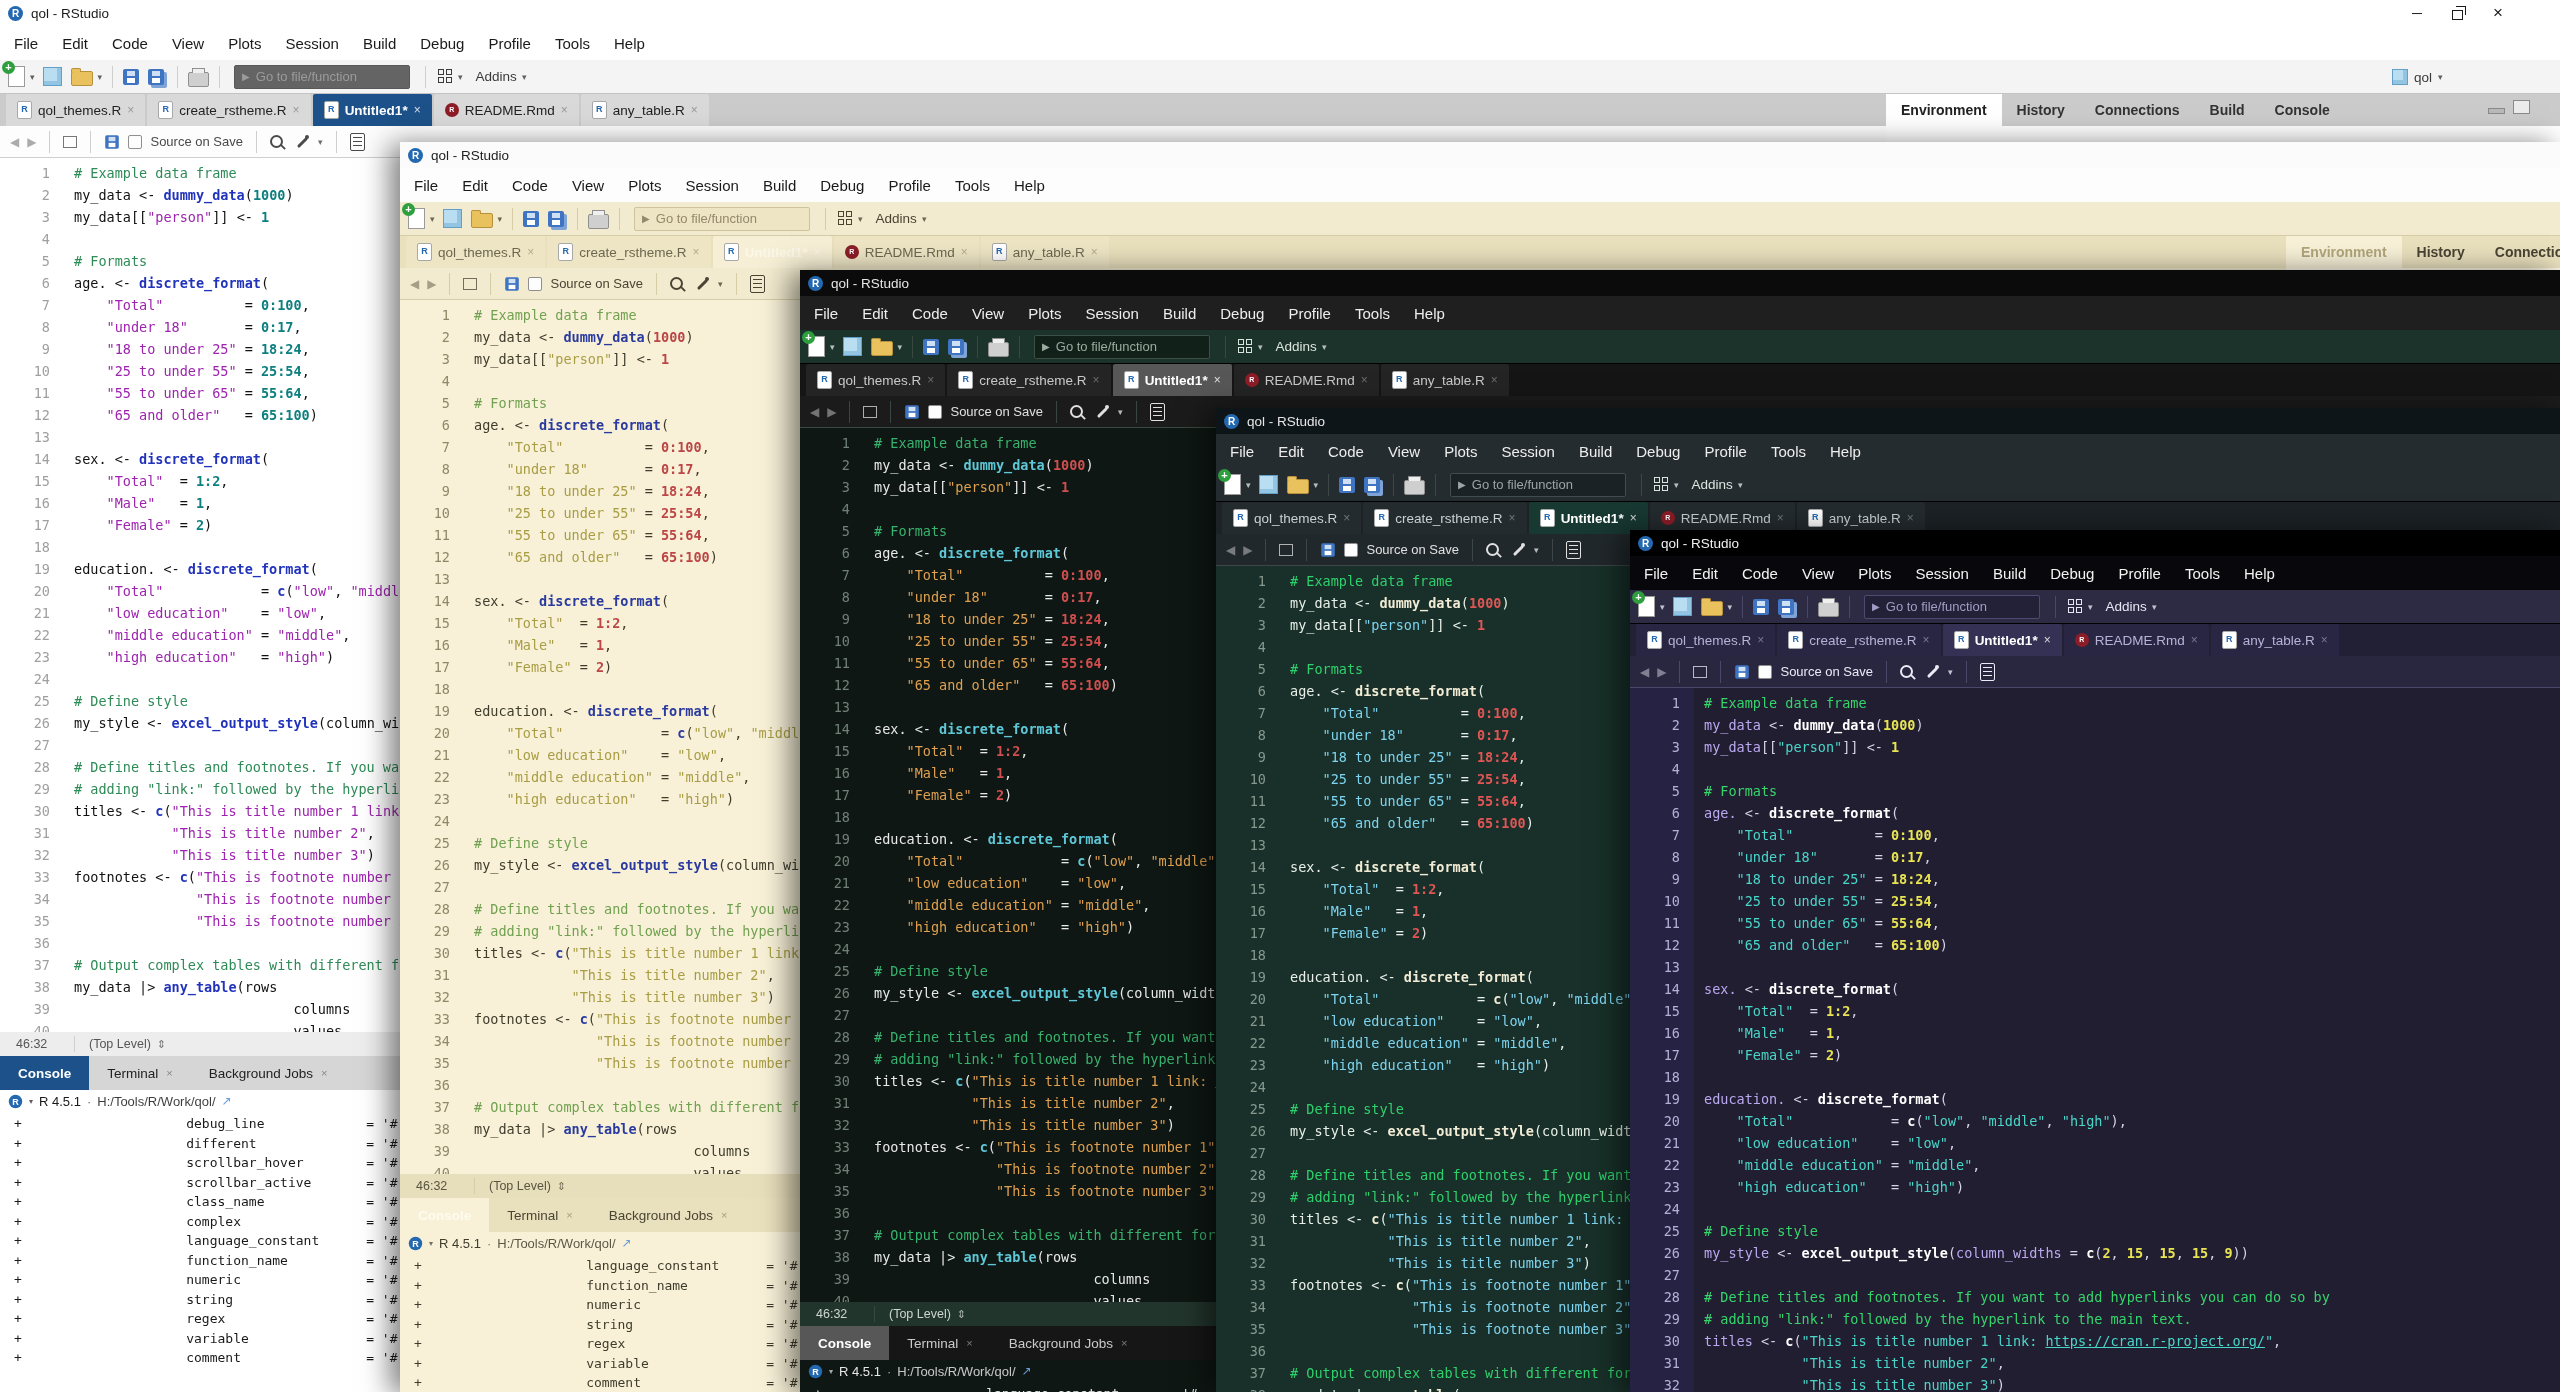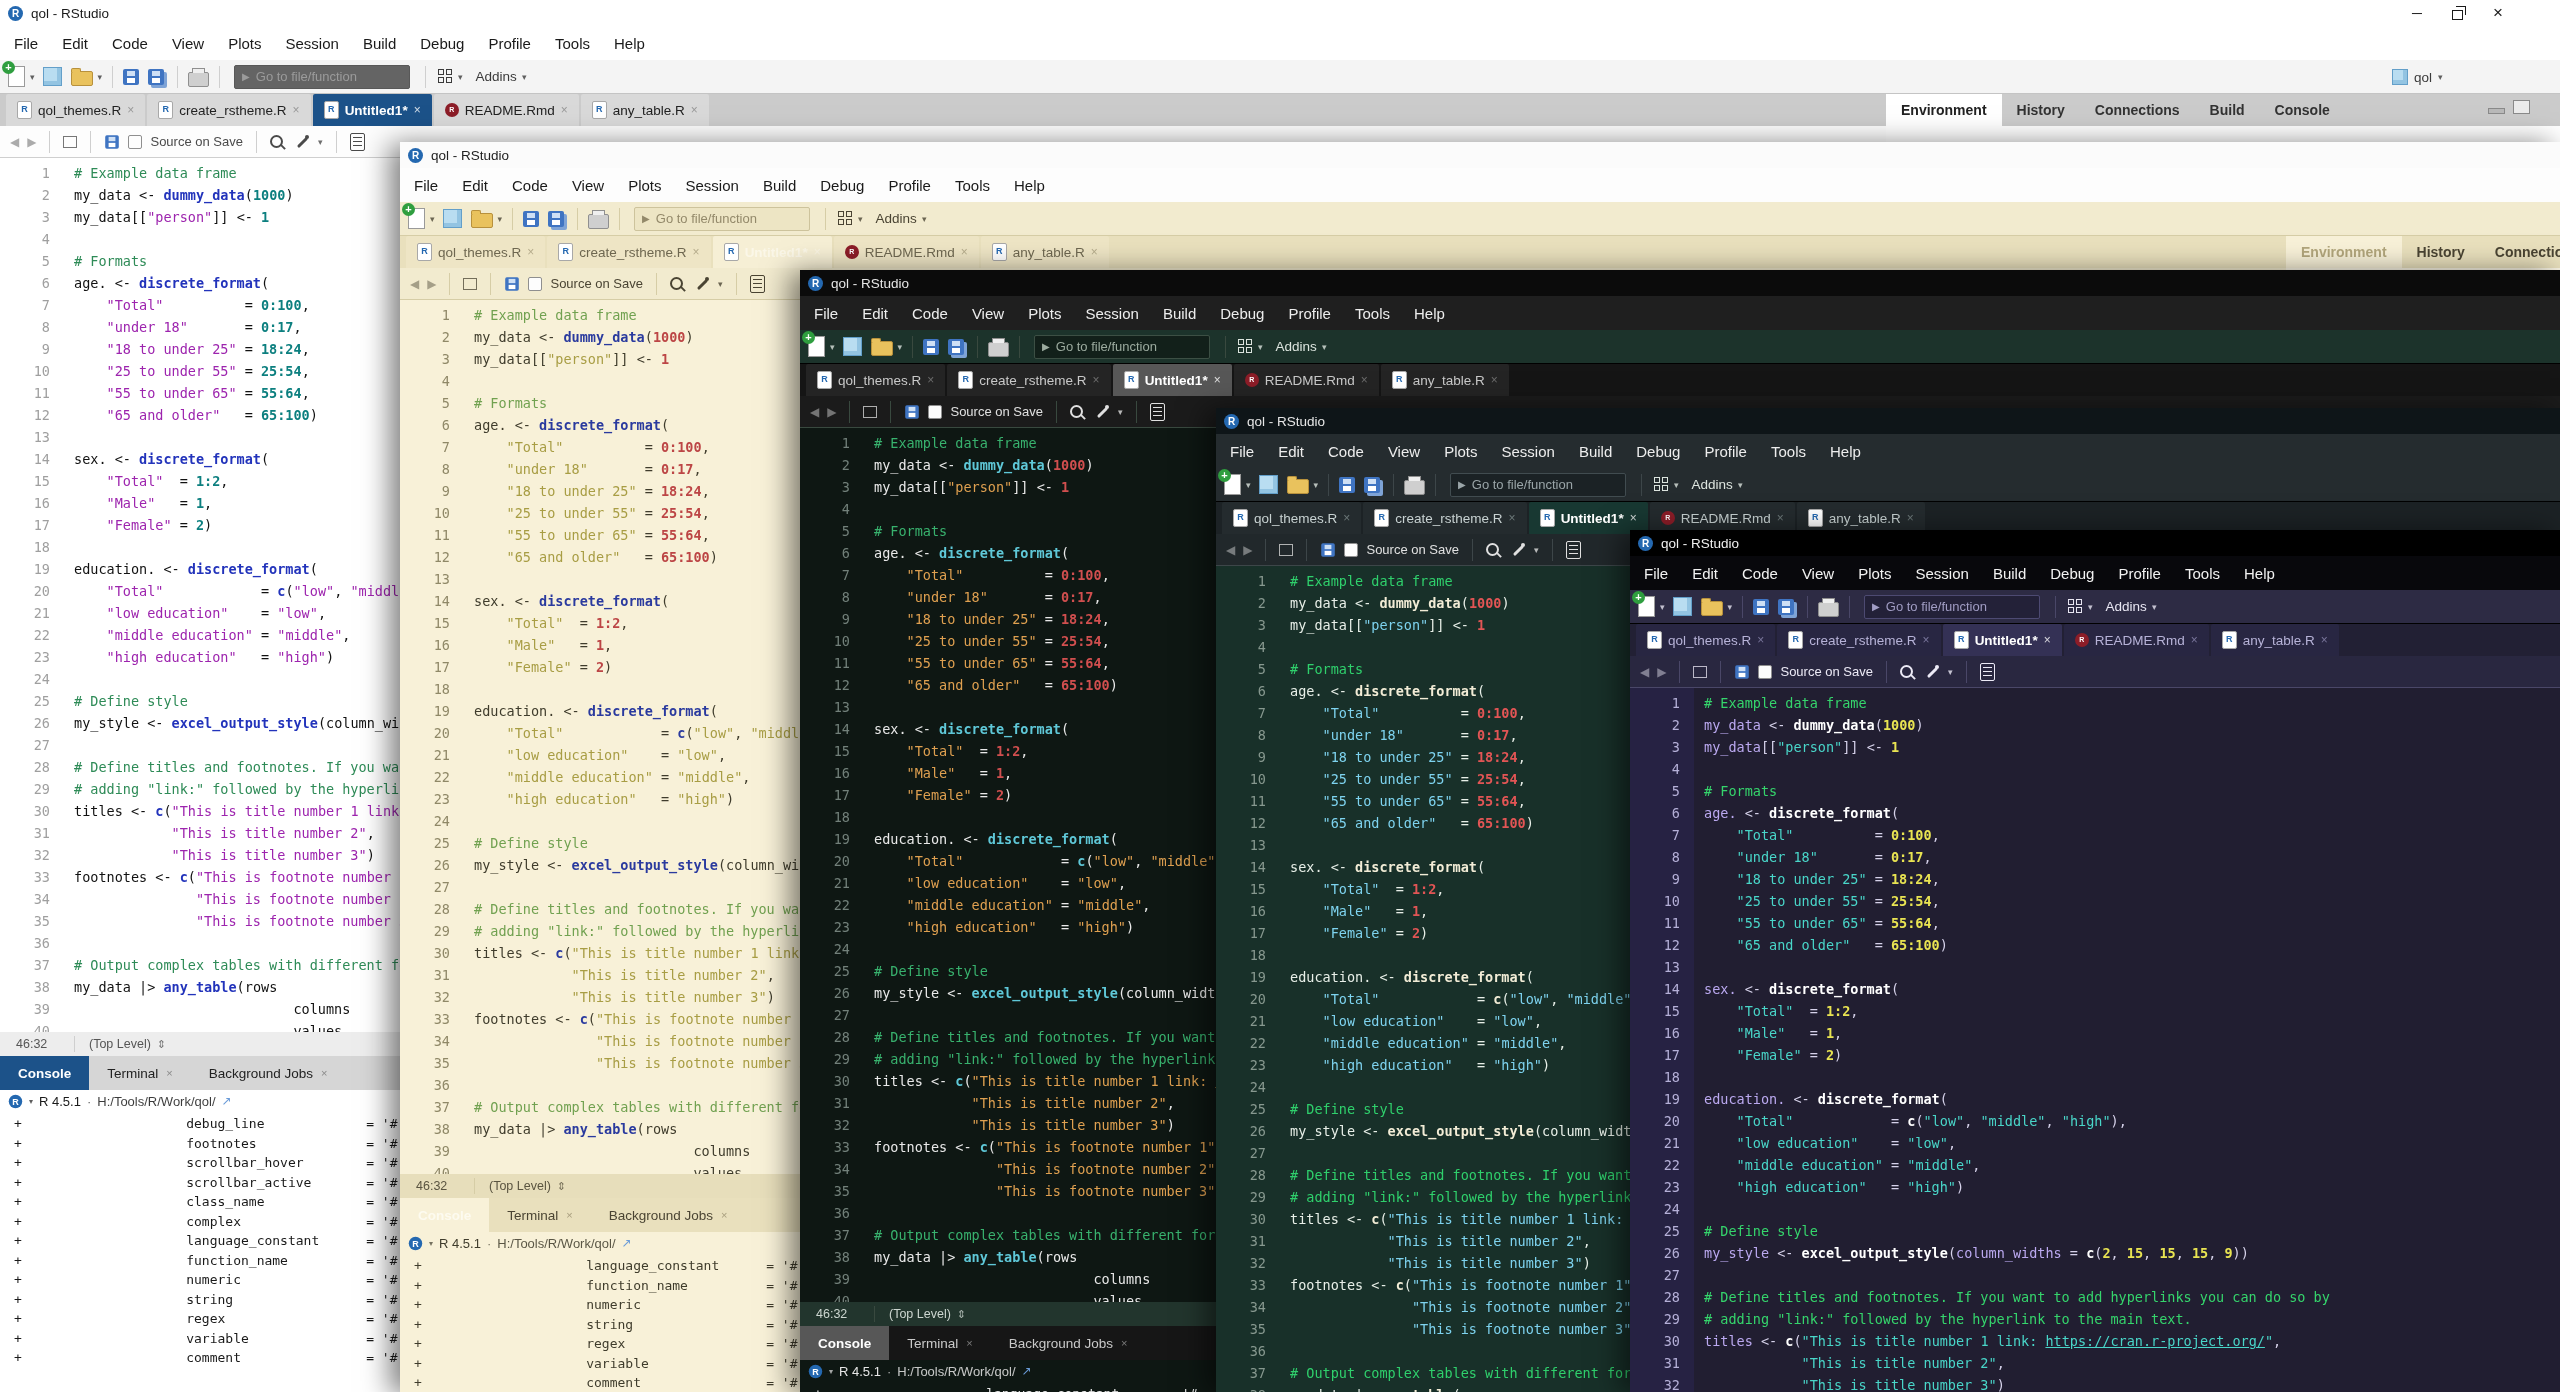--- a/index.html
+++ b/index.html
@@ -352,21 +352,21 @@
       <div class="abs flex" style="left: 0px; top: 1090px; width: 1886px; height: 22px; background: rgb(255, 255, 255); color: rgb(26, 26, 26); gap: 6px; padding-left: 8px; box-sizing: border-box;">
         <div class="i-rlogo" style="transform: scale(0.9);">R</div>
         <div style="font-size: 8px; opacity: 0.7;">▾</div>
         <div style="font-size: 13px;">R 4.5.1</div>
         <div style="font-size: 13px; opacity: 0.7;">·</div>
         <div style="font-size: 13px; opacity: 0.85;">H:/Tools/R/Work/qol/</div>
         <div style="font-size: 12px; color: rgb(106, 155, 216);">↗</div>
       </div>
       <div class="abs" style="left: 0px; top: 1112px; width: 1886px; height: 280px; background: rgb(255, 255, 255); overflow: hidden;">
         <div class="abs pre mono" style="left: 14px; top: 2px; font-size: 13px; line-height: 19.5px; color: rgb(26, 26, 26);">+                     debug_line             = '#</div>
-        <div class="abs pre mono" style="left: 14px; top: 21.5px; font-size: 13px; line-height: 19.5px; color: rgb(26, 26, 26);">+                     footnotes              = '#</div>
+        <div class="abs pre mono" style="left: 14px; top: 21.5px; font-size: 13px; line-height: 19.5px; color: rgb(26, 26, 26);">+                     different              = '#</div>
         <div class="abs pre mono" style="left: 14px; top: 41px; font-size: 13px; line-height: 19.5px; color: rgb(26, 26, 26);">+                     scrollbar_hover        = '#</div>
         <div class="abs pre mono" style="left: 14px; top: 60.5px; font-size: 13px; line-height: 19.5px; color: rgb(26, 26, 26);">+                     scrollbar_active       = '#</div>
         <div class="abs pre mono" style="left: 14px; top: 80px; font-size: 13px; line-height: 19.5px; color: rgb(26, 26, 26);">+                     class_name             = '#</div>
         <div class="abs pre mono" style="left: 14px; top: 99.5px; font-size: 13px; line-height: 19.5px; color: rgb(26, 26, 26);">+                     complex                = '#</div>
         <div class="abs pre mono" style="left: 14px; top: 119px; font-size: 13px; line-height: 19.5px; color: rgb(26, 26, 26);">+                     language_constant      = '#</div>
         <div class="abs pre mono" style="left: 14px; top: 138.5px; font-size: 13px; line-height: 19.5px; color: rgb(26, 26, 26);">+                     function_name          = '#</div>
         <div class="abs pre mono" style="left: 14px; top: 158px; font-size: 13px; line-height: 19.5px; color: rgb(26, 26, 26);">+                     numeric                = '#</div>
         <div class="abs pre mono" style="left: 14px; top: 177.5px; font-size: 13px; line-height: 19.5px; color: rgb(26, 26, 26);">+                     string                 = '#</div>
         <div class="abs pre mono" style="left: 14px; top: 197px; font-size: 13px; line-height: 19.5px; color: rgb(26, 26, 26);">+                     regex                  = '#</div>
         <div class="abs pre mono" style="left: 14px; top: 216.5px; font-size: 13px; line-height: 19.5px; color: rgb(26, 26, 26);">+                     variable               = '#</div>

